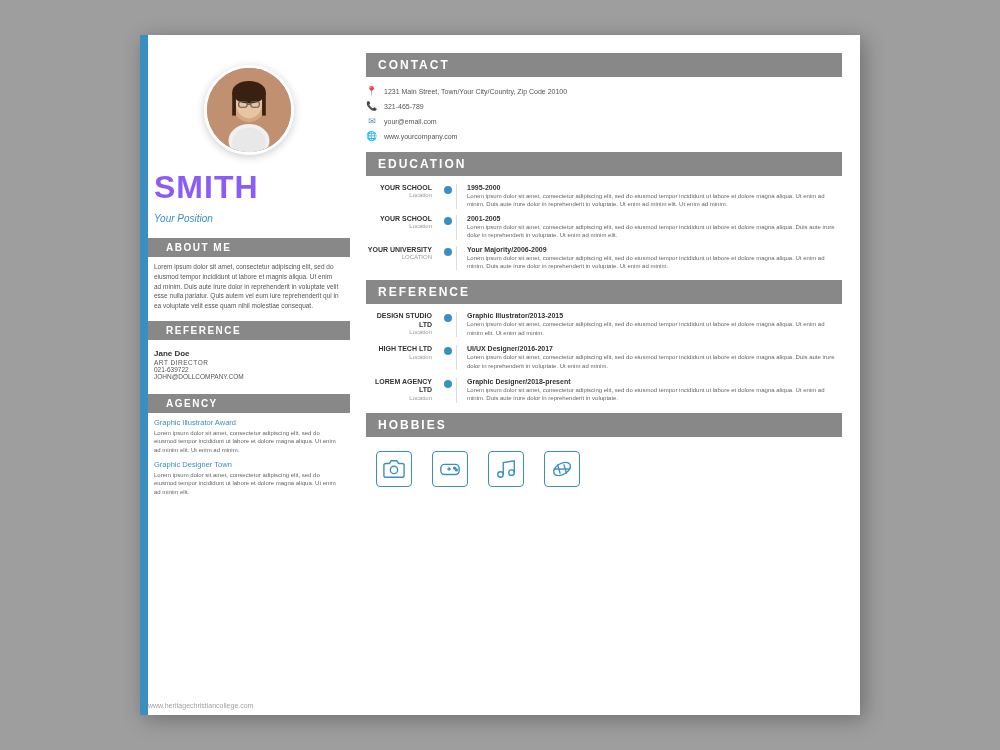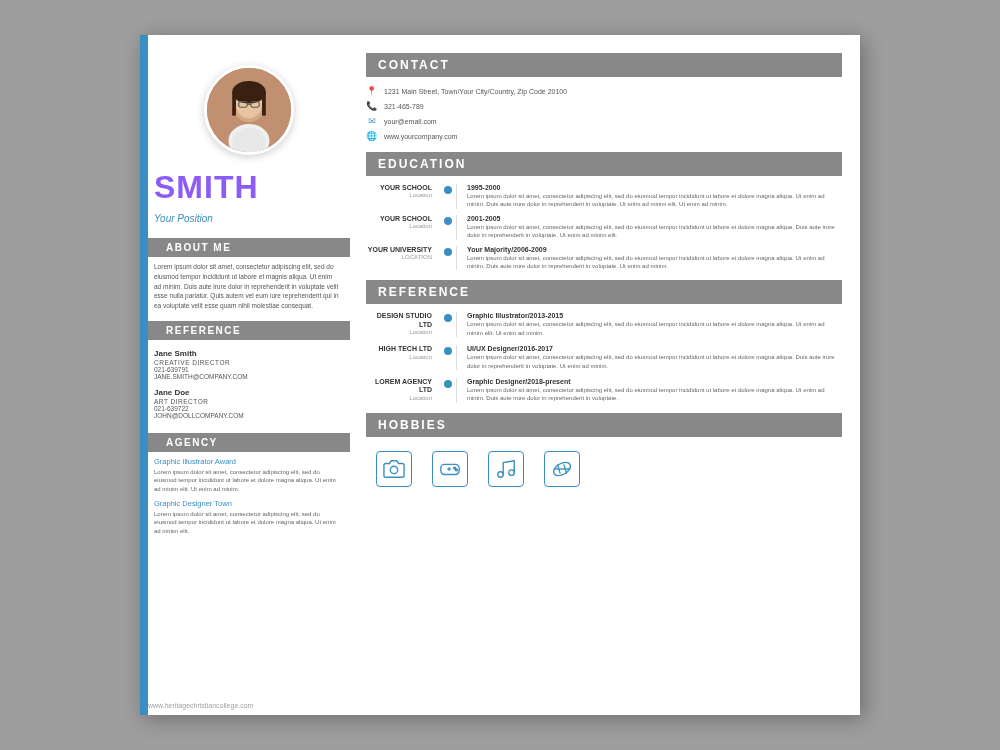--- a/index.html
+++ b/index.html
@@ -327,26 +327,20 @@
     <div class="name-section">
       <div class="name-last">SMITH</div>
       <div class="name-position">Your Position</div>
     </div>
 
     <div class="section-header-left">ABOUT ME</div>
     <div class="about-text">Lorem ipsum dolor sit amet, consectetur adipiscing elit, sed do eiusmod tempor incididunt ut labore et magnis aliqua. Ut enim ad minim. Duis aute irure dolor in reprehenderit in voluptate velit esse nulla pariatur. Quis autem vel eum iure reprehenderit qui in ea voluptate velit esse quam nihil molestiae consequat.</div>
 
     <div class="section-header-left">REFERENCE</div>
     <div class="reference-block">
-      <div class="ref-spacing">
-        <div class="ref-name">Jane Smith</div>
-        <div class="ref-title">CREATIVE DIRECTOR</div>
-        <div class="ref-phone">021-639791</div>
-        <div class="ref-email">JANE.SMITH@COMPANY.COM</div>
-      </div>
       <div>
         <div class="ref-name">Jane Doe</div>
         <div class="ref-title">ART DIRECTOR</div>
         <div class="ref-phone">021-639722</div>
         <div class="ref-email">JOHN@DOLLCOMPANY.COM</div>
       </div>
     </div>
 
     <div class="section-header-left">AGENCY</div>
     <div class="award-block">

